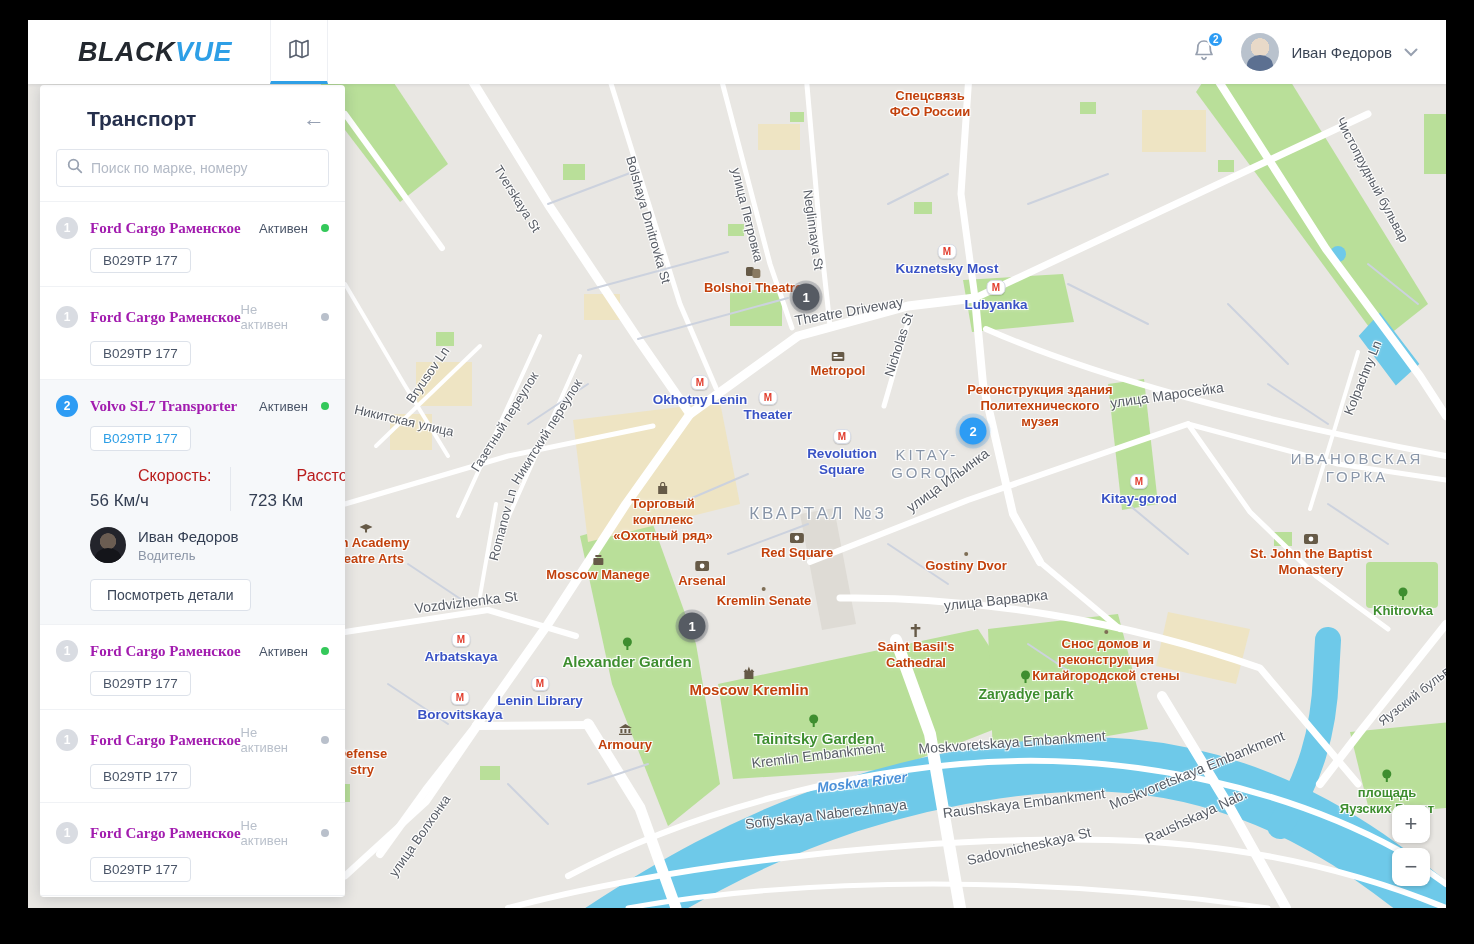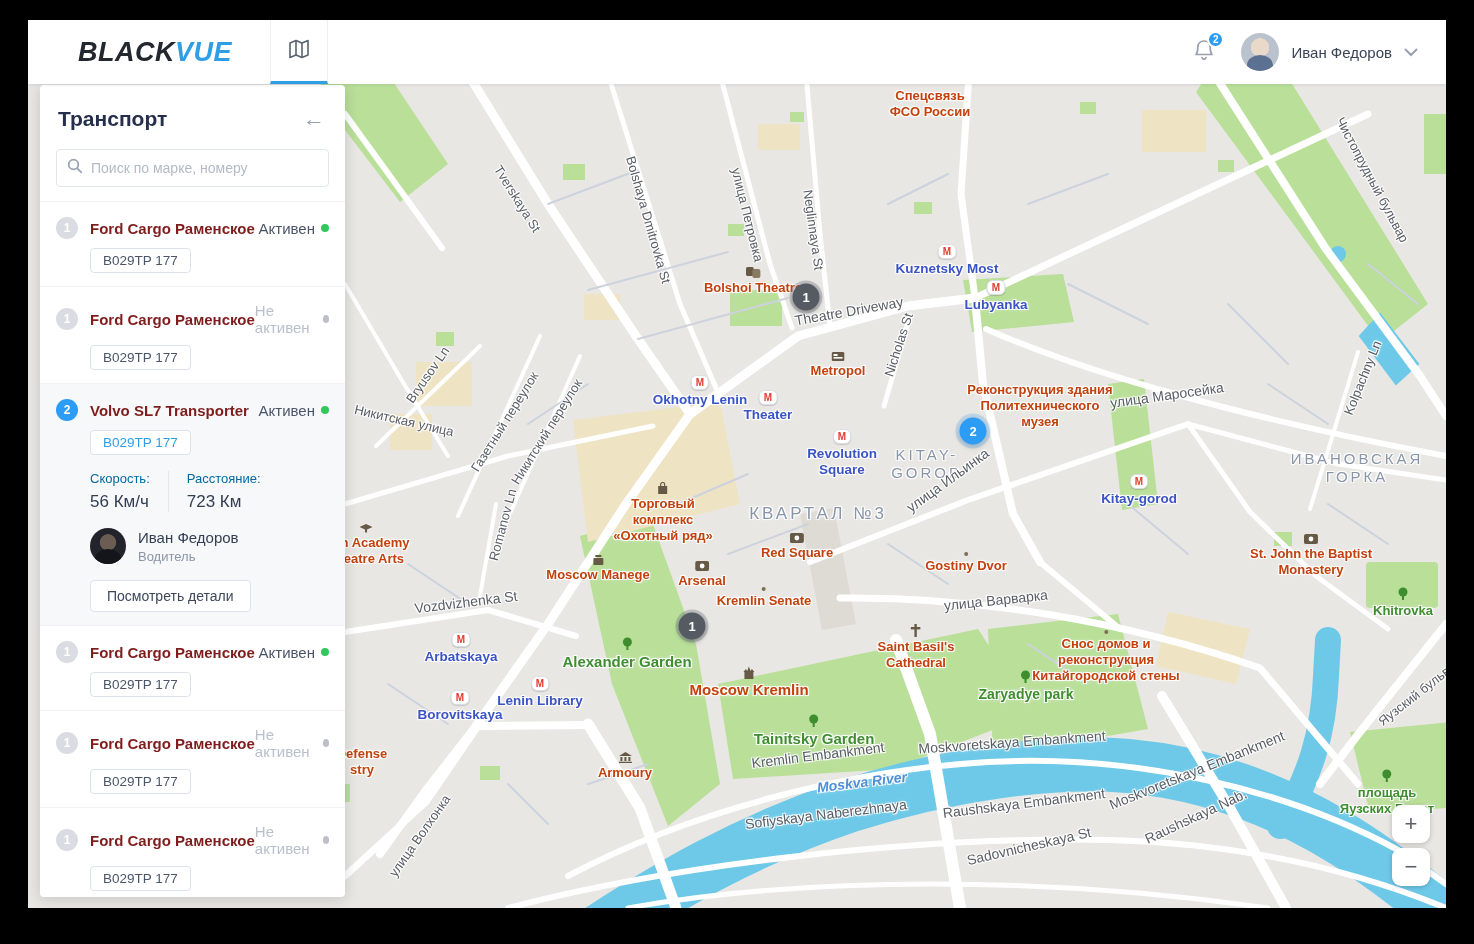--- a/index.html
+++ b/index.html
@@ -22,47 +22,47 @@
             background:radial-gradient(circle at 50% 38%, #e8d9c8 0 30%, #b9c2cd 31% 100%); position:relative; }
   .avatar::after { content:""; position:absolute; left:50%; top:58%; width:26px; height:20px; transform:translateX(-50%);
             border-radius:50% 50% 0 0; background:#5c7091; }
   .avatar.dark { background:radial-gradient(circle at 50% 40%, #6b5d52 0 28%, #23242b 30% 100%); }
   .avatar.dark::after { background:#14151a; }
   .username { font-size:15px; color:#3a4454; margin-right:12px; }
 
   
   .panel { position:absolute; left:12px; top:65px; width:305px; bottom:11px; background:#fff; z-index:30;
            border-radius:4px; box-shadow:0 2px 14px rgba(30,40,60,.18); display:flex; flex-direction:column; overflow:hidden; }
-  .panel-head { display:flex; align-items:center; justify-content:space-between; padding:22px 16px 6px 18px; }
+  .panel-head { display:flex; align-items:center; justify-content:space-between; padding:22px 16px 6px 18px;margin-left:29px; }
   .panel-title { font-size:21px; font-weight:700; color:#252f4c; }
   .back-btn { color:#96a0b2; font-size:22px; line-height:20px; cursor:pointer; padding:2px 4px; }
   .searchbox { margin:12px 16px 14px 16px; height:38px; border:1px solid #e1e5ec; border-radius:4px;
                display:flex; align-items:center; padding:0 10px; }
   .searchbox input { border:none; outline:none; flex:1; font-size:14px; color:#3a4454; margin-left:8px; font-family:inherit; }
   .searchbox input::placeholder { color:#b3bac6; }
   .vlist { flex:1; overflow:hidden; border-top:1px solid #f0f2f5; }
   .vitem { padding:15px 16px 13px 16px; border-bottom:1px solid #f0f2f5; cursor:pointer; }
   .vrow { display:flex; align-items:center; }
   .vbadge { width:22px; height:22px; border-radius:50%; background:#d9dce2; color:#fff; font-size:12px; font-weight:700;
             display:flex; align-items:center; justify-content:center; flex:none; margin-right:12px; }
   .vitem.selected { background:#f6f8fa; }
   .vitem.selected .vbadge { background:#2d9cf4; }
-  .vname { font-size:15px; font-weight:700; color:#7f1d1d; flex:1; white-space:nowrap; }
-  .vstatus { font-size:15px; display:flex; align-items:center; gap:6px; }
+  .vname { font-size:15px; font-weight:700; color:#a21caf; flex:1; white-space:nowrap;font-family:Liberation Serif, serif; }
+  .vstatus { font-size:13px; display:flex; align-items:center; gap:13px; }
   .vstatus.on  { color:#4a5568; } .vstatus.off { color:#b9c0cb; }
   .sdot { width:8px; height:8px; border-radius:50%; display:inline-block; }
   .sdot.green { background:#34c85a; } .sdot.gray { background:#b9c0cb; }
   .vplate { margin:9px 0 0 34px; display:inline-block; border:1px solid #dde2ea; border-radius:4px;
             padding:4px 12px; font-size:13.5px; color:#4a5568; background:#fff; }
   .vitem.selected .vplate { color:#2e9fe6; }
   .vdetails { margin-left:34px; }
   .stats { display:flex; align-items:flex-start; margin-top:16px; }
   .stat  { padding-right:18px; }
   .stat + .stat { border-left:1px solid #e4e8ee; padding-left:18px; }
-  .stat .sl { font-size:13px; color:#0369a1; }
+  .stat .sl { font-size:16px; color:#b91c1c;margin-left:48px; }
   .stat .sv { font-size:17px; color:#333e52; margin-top:6px; }
   .driver { display:flex; align-items:center; margin-top:16px; }
   .driver .avatar { width:36px; height:36px; margin-right:12px; }
   .drv-name { font-size:15px; color:#333e52; }
   .drv-role { font-size:13px; color:#8b95a6; margin-top:3px; }
   .details-btn { margin-top:16px; background:#fff; border:1px solid #dde2ea; border-radius:4px;
                  padding:7px 16px; font-size:14px; color:#3c4759; cursor:pointer; font-family:inherit; }
 
   
   #map { position:absolute; left:0; top:64px; width:1418px; height:824px; background:#e9e7e3; overflow:hidden; }
@@ -437,21 +437,21 @@
         </div>
         <div class="mlabel park" style="left: 786px; top: 630px; font-size: 15px;">
           <div class="mico">
             <svg width="14" height="14" viewBox="0 0 14 14">
               <circle cx="7" cy="5" r="4.5" fill="#3e8e2f"></circle>
               <rect x="6" y="8" width="2" height="5" fill="#3e8e2f"></rect>
             </svg>
           </div>
           <div>Tainitsky Garden</div>
         </div>
-        <div class="mlabel poi" style="left: 597px; top: 668px;">
+        <div class="mlabel poi" style="left: 597px; top: 640px;">
           <div class="mico">
             <svg width="13" height="11" viewBox="0 0 13 11">
               <path d="M0,4 L6.5,0 L13,4 Z" fill="#665a47"></path>
               <rect x="1.5" y="5" width="2" height="4" fill="#665a47"></rect>
               <rect x="5.5" y="5" width="2" height="4" fill="#665a47"></rect>
               <rect x="9.5" y="5" width="2" height="4" fill="#665a47"></rect>
               <rect y="9.7" width="13" height="1.3" fill="#665a47"></rect>
             </svg>
           </div>
           <div>Armoury</div>

